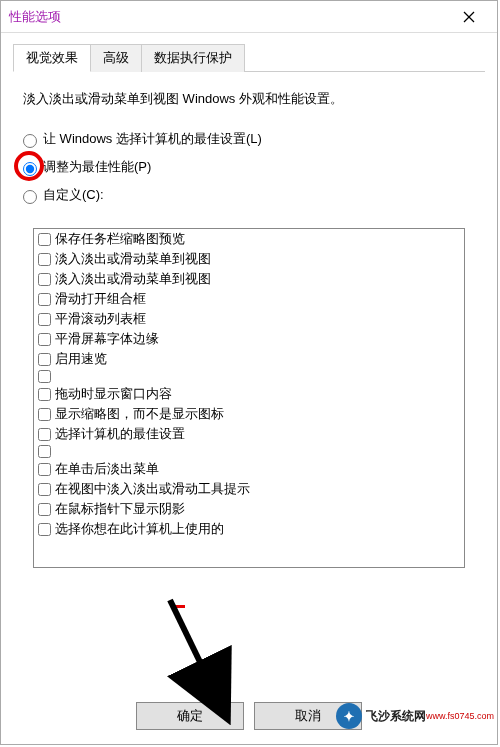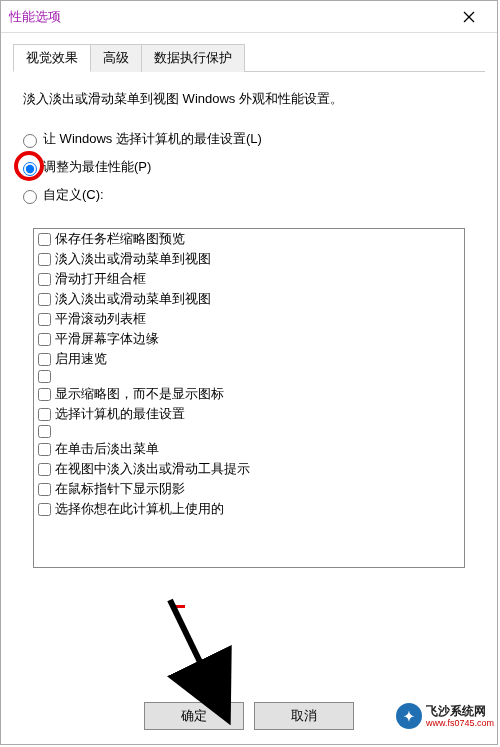--- a/index.html
+++ b/index.html
@@ -125,21 +125,21 @@
   position: absolute;
   bottom: 14px;
   left: 0;
   right: 0;
   display: flex;
   justify-content: center;
   gap: 10px;
   padding: 0 14px;
 }
 .btn {
-  width: 100px;
+  width: 108px;
   height: 28px;
   border: 1px solid #888;
   background: #e1e1e1;
   font-size: 13px;
   cursor: pointer;
   font-family: inherit;
 }
 
 .arrow {
   position: absolute;
@@ -166,21 +166,21 @@
   border-radius: 50%;
   display: flex;
   align-items: center;
   justify-content: center;
   color: #fff;
   font-size: 13px;
   font-weight: bold;
 }
 .watermark-text {
   display: flex;
-  flex-direction: column;
+  flex-direction: row;
   line-height: 1;
 }
 .watermark-text .l1 { font-size: 12px; font-weight: bold; color: #222; }
 .watermark-text .l2 { font-size: 9px; color: #c00; margin-top: 2px; }
 
 .red-dash {
   position: absolute;
   left: 173px;
   top: 605px;
   width: 12px;
@@ -237,40 +237,44 @@
         <div class="check-row">
             <input type="checkbox" style="">
             <label>保存任务栏缩略图预览</label>
           </div>
         <div class="check-row">
             <input type="checkbox" style="">
             <label>淡入淡出或滑动菜单到视图</label>
           </div>
         <div class="check-row">
             <input type="checkbox" style="">
+            <label>淡入淡出或滑动菜单到视图</label>
+          </div>
+        <div class="check-row">
+            <input type="checkbox" style="">
             <label>滑动打开组合框</label>
           </div>
         <div class="check-row">
             <input type="checkbox" style="">
-            <label>淡入淡出或滑动菜单到视图</label>
-          </div>
-        <div class="check-row">
-            <input type="checkbox" style="">
             <label>平滑滚动列表框</label>
           </div>
         <div class="check-row">
             <input type="checkbox" style="">
             <label>平滑屏幕字体边缘</label>
           </div>
         <div class="check-row">
             <input type="checkbox" style="">
             <label>启用速览</label>
           </div>
         <div class="check-row">
             <input type="checkbox" style="">
+          </div>
+        <div class="check-row">
+            <input type="checkbox" style="">
+            <label>拖动时显示窗口内容</label>
           </div>
         <div class="check-row">
             <input type="checkbox" style="">
             <label>显示缩略图，而不是显示图标</label>
           </div>
         <div class="check-row">
             <input type="checkbox" style="">
             <label>选择计算机的最佳设置</label>
           </div>
         <div class="check-row">

